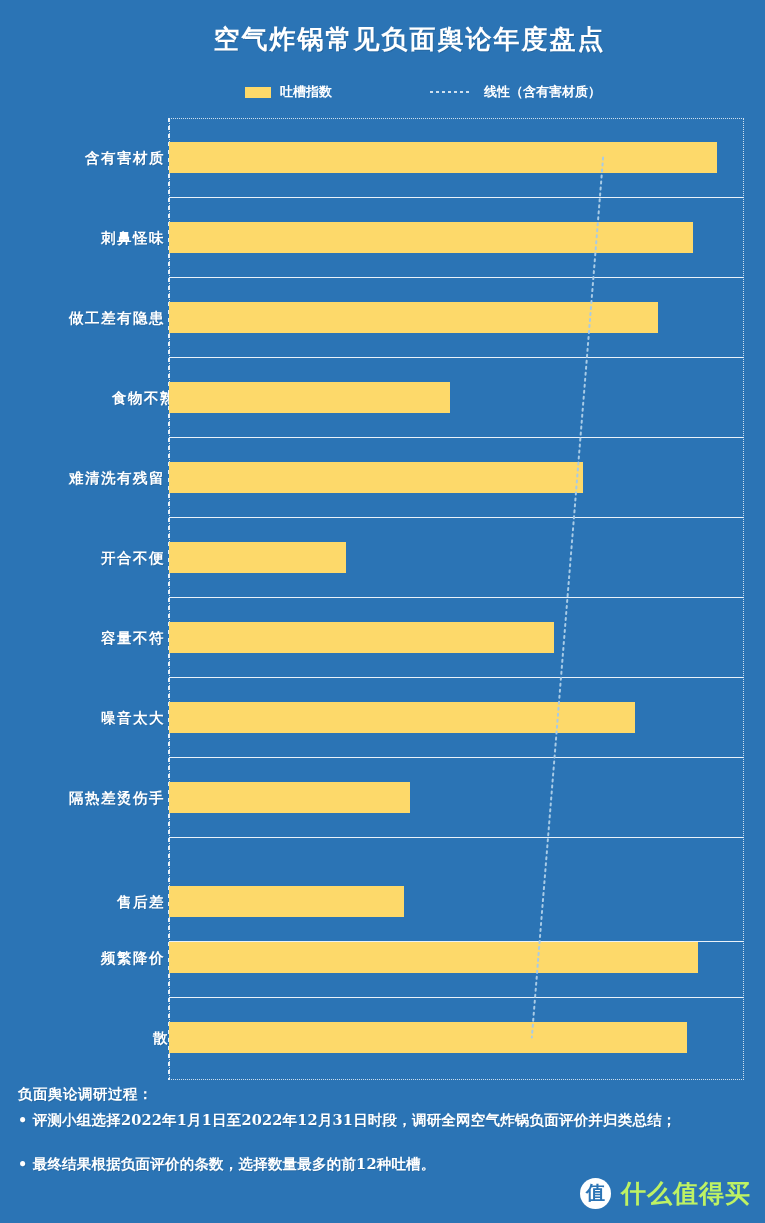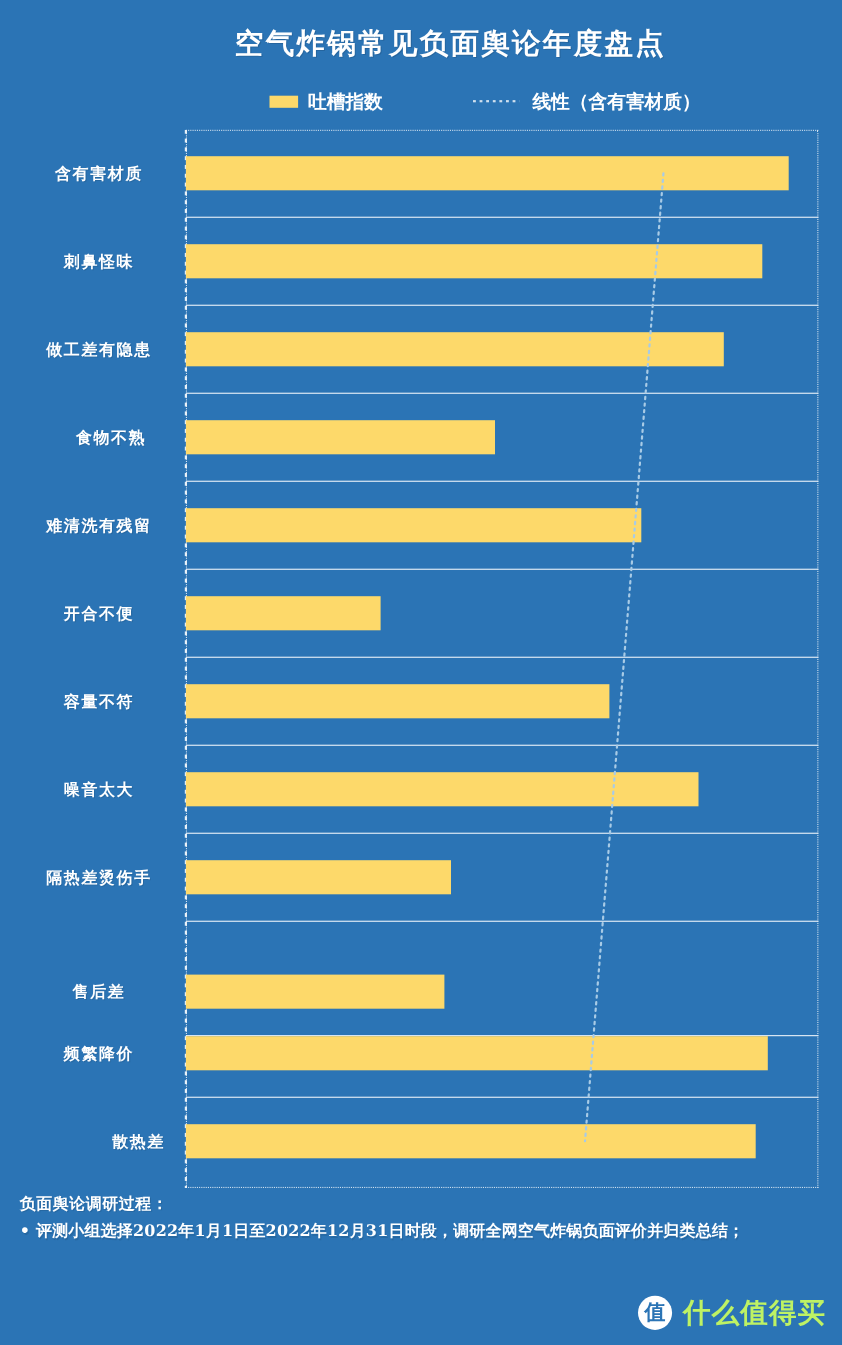--- a/index.html
+++ b/index.html
@@ -67,21 +67,21 @@
     width: 42px;
     height: 2px;
     display: inline-block;
     margin-right: 12px;
     background-image: linear-gradient(to right, #cfe0ef 0 3px, transparent 3px 6px);
     background-size: 6px 2px;
     background-repeat: repeat-x;
   }
   .legend-label {
     color: #FFFFFF;
-    font-size: 17px;
+    font-size: 13px;
     font-weight: bold;
     font-family: Liberation Sans, sans-serif;
   }
 
   
   .plot-wrap {
     position: absolute;
     left: 0;
     top: 118px;
     width: 765px;
@@ -121,21 +121,21 @@
     height: 1px;
     background: #EAF2F9;
   }
   .row:last-child .row-gridline { background: transparent; }
   .cat-label {
     position: absolute;
     right: 600px;
     width: 150px;
     top: 50%;
     transform: translateY(-50%);
-    text-align: center;
+    text-align: right;
     color: #FFFFFF;
     font-size: 14.5px;
     font-weight: bold;
     letter-spacing: 1.5px;
     font-family: "DejaVu Serif", "Liberation Serif", serif;
     white-space: nowrap;
     text-shadow: 1px 1px 0 rgba(0,0,0,0.10);
   }
   .bar {
     position: absolute;
@@ -303,20 +303,21 @@
         </div>
       </div>
     <svg class="trend-svg" viewBox="0 0 765 962" preserveAspectRatio="none">
       <line id="trend-line" x1="603.125" y1="39.5" x2="531.825" y2="919.5" stroke="#A8CBE6" stroke-width="2" stroke-dasharray="2 4" stroke-linecap="round"></line>
     </svg>
   </div>
 
   <div class="footer">
     <div class="footer-title">负面舆论调研过程：</div>
     <div class="footer-line l1">• 评测小组选择2022年1月1日至2022年12月31日时段，调研全网空气炸锅负面评价并归类总结；</div>
+    <div class="footer-line l2">• 最终结果根据负面评价的条数，选择数量最多的前12种吐槽。</div>
   </div>
 
   <div class="watermark">
     <span class="wm-logo">值</span>
     <span class="wm-text">什么值得买</span>
   </div>
 
 </div>
 
 </body></html>

